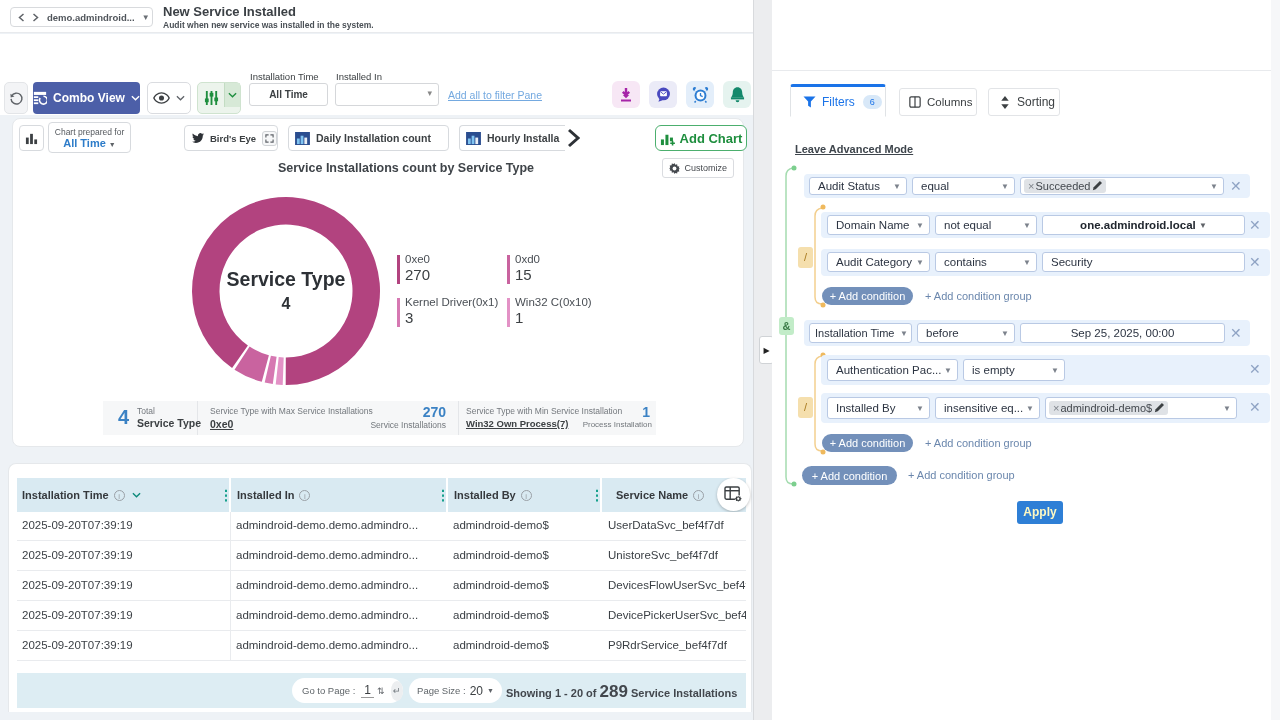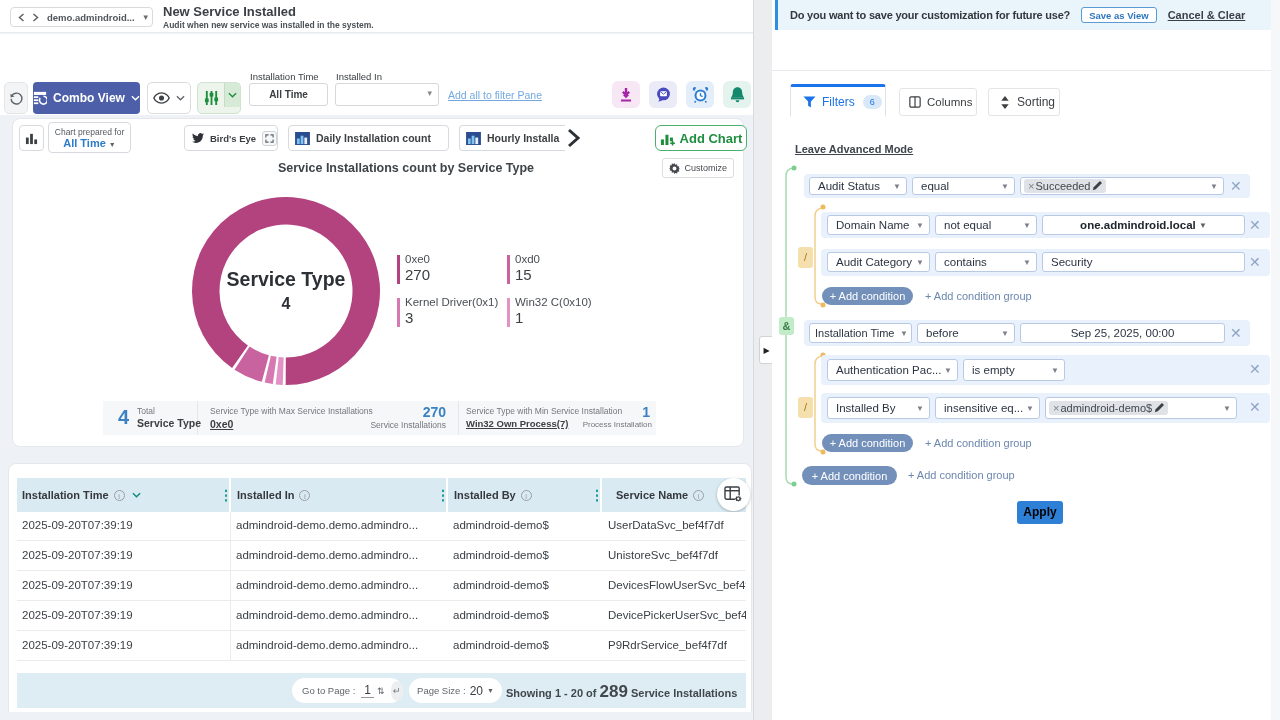--- a/index.html
+++ b/index.html
@@ -68,21 +68,21 @@
 #tabs2 { left:216px; width:72px; border:1px solid #e2e4e7; border-radius:3px; }
 #leaveadv { position:absolute; left:10px; top:143px; font-size:11px; font-weight:bold; color:#3e454c; text-decoration:underline;padding-left:13px; }
 
 .frow { position:absolute; background:#e8f1fc; border-radius:4px; }
 .fsel { position:absolute; background:#fff; border:1px solid #b9c9e4; border-radius:3px; font-size:11.5px; color:#2c3442; display:flex; align-items:center; padding-left:8px; white-space:nowrap; overflow:hidden; }
 .fsel .c { position:absolute; right:5px; font-size:8px; color:#7c828c; }
 .chip { background:#dfe2e6; border-radius:3px; font-size:11px; color:#43484e; padding:1px 4px 1px 4px; display:flex; align-items:center; white-space:nowrap; }
 .xc { position:absolute; font-size:14px; color:#8fa3c4; font-weight:normal; }
 .addc { position:absolute; background:#7390ba; border-radius:15px; color:#fff; font-size:11px; display:flex; align-items:center; justify-content:center; }
 .addg { position:absolute; font-size:11px; color:#6b87ad; }
-#apply { position:absolute; left:245px; top:501px; width:46px; height:23px; background:#2e7fd6; color:#000000; font-size:12px; font-weight:bold; border-radius:3px; text-align:center; line-height:23px; }
+#apply { position:absolute; left:245px; top:501px; width:46px; height:23px; background:#2e7fd6; color:#fef9c3; font-size:12px; font-weight:bold; border-radius:3px; text-align:center; line-height:23px; }
 #rscroll { position:absolute; left:1271px; top:0; width:9px; height:720px; background:#f6f7f9; }
 </style>
 </head>
 <body>
 <div id="left">
   <div id="lhead">
     <div id="navbox">
         <svg width="7" height="9" viewBox="0 0 7 9" style="margin-left:7px">
           <path d="M5.5 1L1.5 4.5 5.5 8" fill="none" stroke="#5f6368" stroke-width="1.5"></path>
         </svg>
@@ -345,25 +345,20 @@
         </div>
       <div class="pill" style="left:392px;top:5px;width:93px;height:25px;justify-content:center">Page Size :<span style="color:#3c4043;font-size:12px;margin:0 4px">20</span><span style="font-size:7px;color:#5f6368">▼</span></div>
       <div style="position:absolute;left:489px;top:9px;font-size:11px;font-weight:bold;color:#42474d;white-space:nowrap">Showing 1 - 20 of <span style="font-size:17px">289</span> Service Installations</div>
     </div>
   </div>
 </div>
 <div id="divider">
     <div id="handle">▶</div>
   </div>
 <div id="right">
-  <div id="banner">
-      <span class="q">Do you want to save your customization for future use?</span>
-      <span id="saveview">Save as View</span>
-      <span id="cancel">Cancel &amp; Clear</span>
-    </div>
   <div style="position:absolute;left:0;top:70px;width:508px;border-top:1px solid #e8eaed;"></div>
   <div id="rtabs">
     <div class="rtab" id="tabf"><svg width="13" height="12" viewBox="0 0 14 13" style="margin:0 6px 0 12px">
           <path d="M0.5 0.5h13L8.5 6v6.5l-3-2V6z" fill="#1a73e8"></path>
         </svg>Filters<span style="margin-left:8px;background:#d8e8f8;border-radius:8px;font-size:9px;padding:2px 7px;color:#1a73e8">6</span></div>
     <div class="rtab" id="tabc">
         <svg width="12" height="12" viewBox="0 0 14 14" style="margin:0 6px 0 9px">
           <rect x="1" y="1" width="12" height="12" rx="1.5" fill="none" stroke="#3c4043" stroke-width="1.4"></rect>
           <line x1="7" y1="1" x2="7" y2="13" stroke="#3c4043" stroke-width="1.4"></line>
         </svg>

